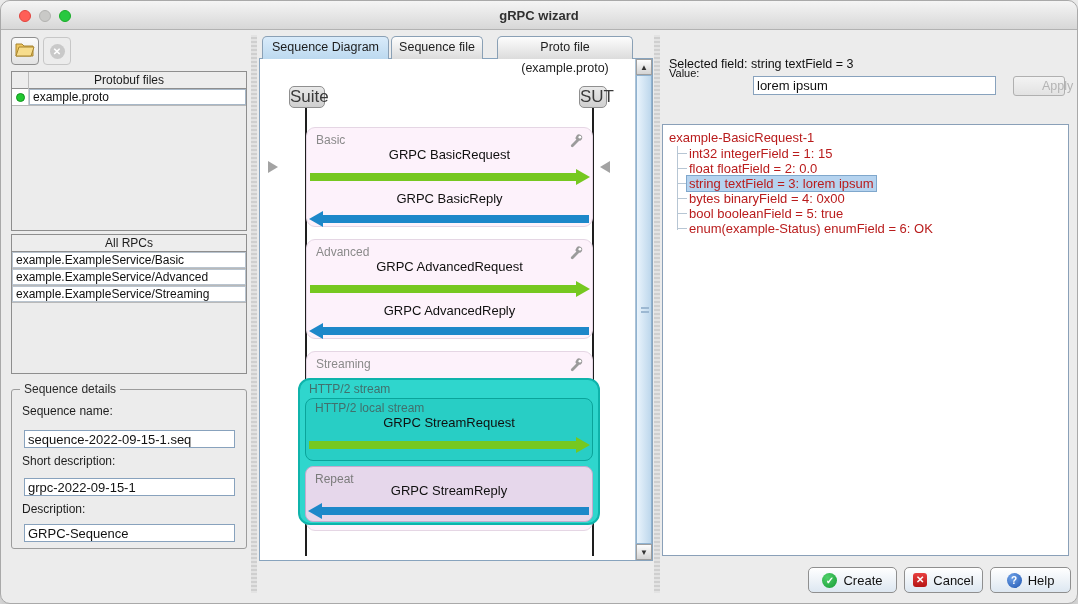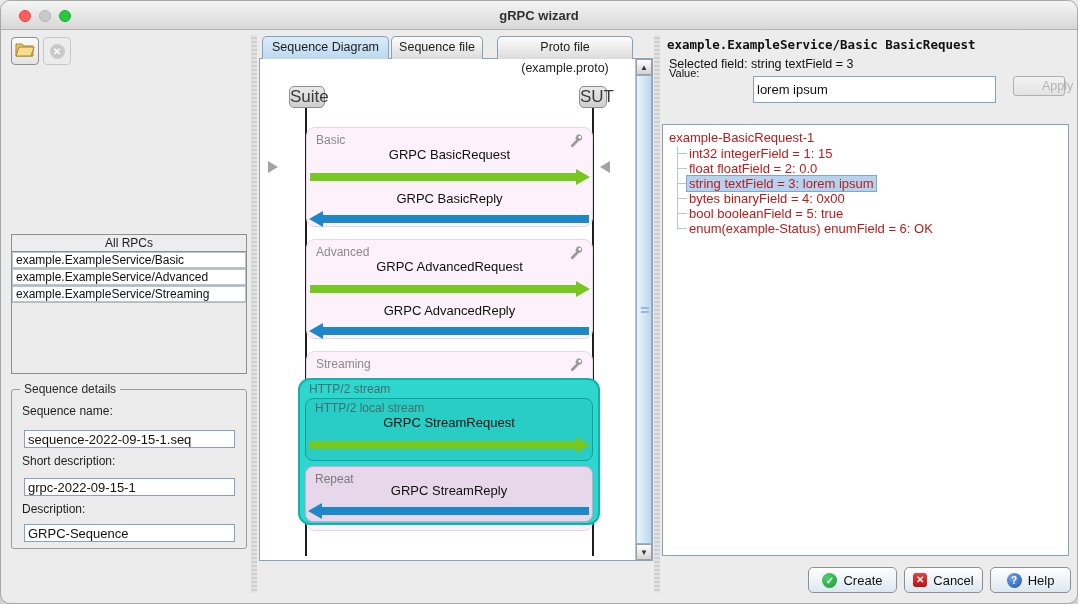--- a/index.html
+++ b/index.html
@@ -130,20 +130,32 @@
       <svg width="20" height="16" viewBox="0 0 20 16">
         <path d="M1 3 h6 l2 2 h9 v10 h-17 z" fill="#eec661" stroke="#a8852f"></path>
         <path d="M1 15 l3 -9 h15 l-3 9 z" fill="#f7dd8d" stroke="#a8852f"></path>
       </svg>
     </span>
   </div>
   <div class="toolbtn disabled" style="left:42px;">
     <span class="gray-x">✕</span>
   </div>
 
+  <div class="ltable" style="top:70px;height:160px;">
+    <div class="hdr">
+      <span class="hdrcell"></span>
+      <span>Protobuf files</span>
+    </div>
+    <div class="trow">
+      <span class="dotcell">
+          <span class="dot"></span>
+        </span>
+      <span class="rowtext">example.proto</span>
+    </div>
+  </div>
 
   <div class="ltable" style="top:233px;height:140px;">
     <div class="hdr">
       <span>All RPCs</span>
     </div>
     <div class="trow">
       <span class="rowplain">example.ExampleService/Basic</span>
     </div>
     <div class="trow">
       <span class="rowplain">example.ExampleService/Advanced</span>
@@ -268,24 +280,23 @@
       </div>
       <div class="thumb">
         <span class="grip"></span>
       </div>
       <div class="sbtn" style="bottom:0;">
         <span>▼</span>
       </div>
     </div>
   </div>
 
-  <div class="rtitle">example.ExampleService/Basic BasicRequest</div>
   <div class="rsel">Selected field: string textField = 3</div>
   <div class="rvallabel">Value:</div>
-  <input class="tf" style="left: 752px; top: 75px; width: 243px; height: 27px;" value="lorem ipsum">
+  <input class="tf" style="left: 752px; top: 75px; width: 243px; height: 19px;" value="lorem ipsum">
   <div class="applybtn">Apply</div>
 
   <div class="treebox">
     <div class="troot">example-BasicRequest-1</div>
     <div class="tvline" style="height:84px;"></div>
     <div class="tstub" style="top:28px;"></div>
     <div class="tstub" style="top:43px;"></div>
     <div class="tstub" style="top:58px;"></div>
     <div class="tstub" style="top:73px;"></div>
     <div class="tstub" style="top:88px;"></div>

